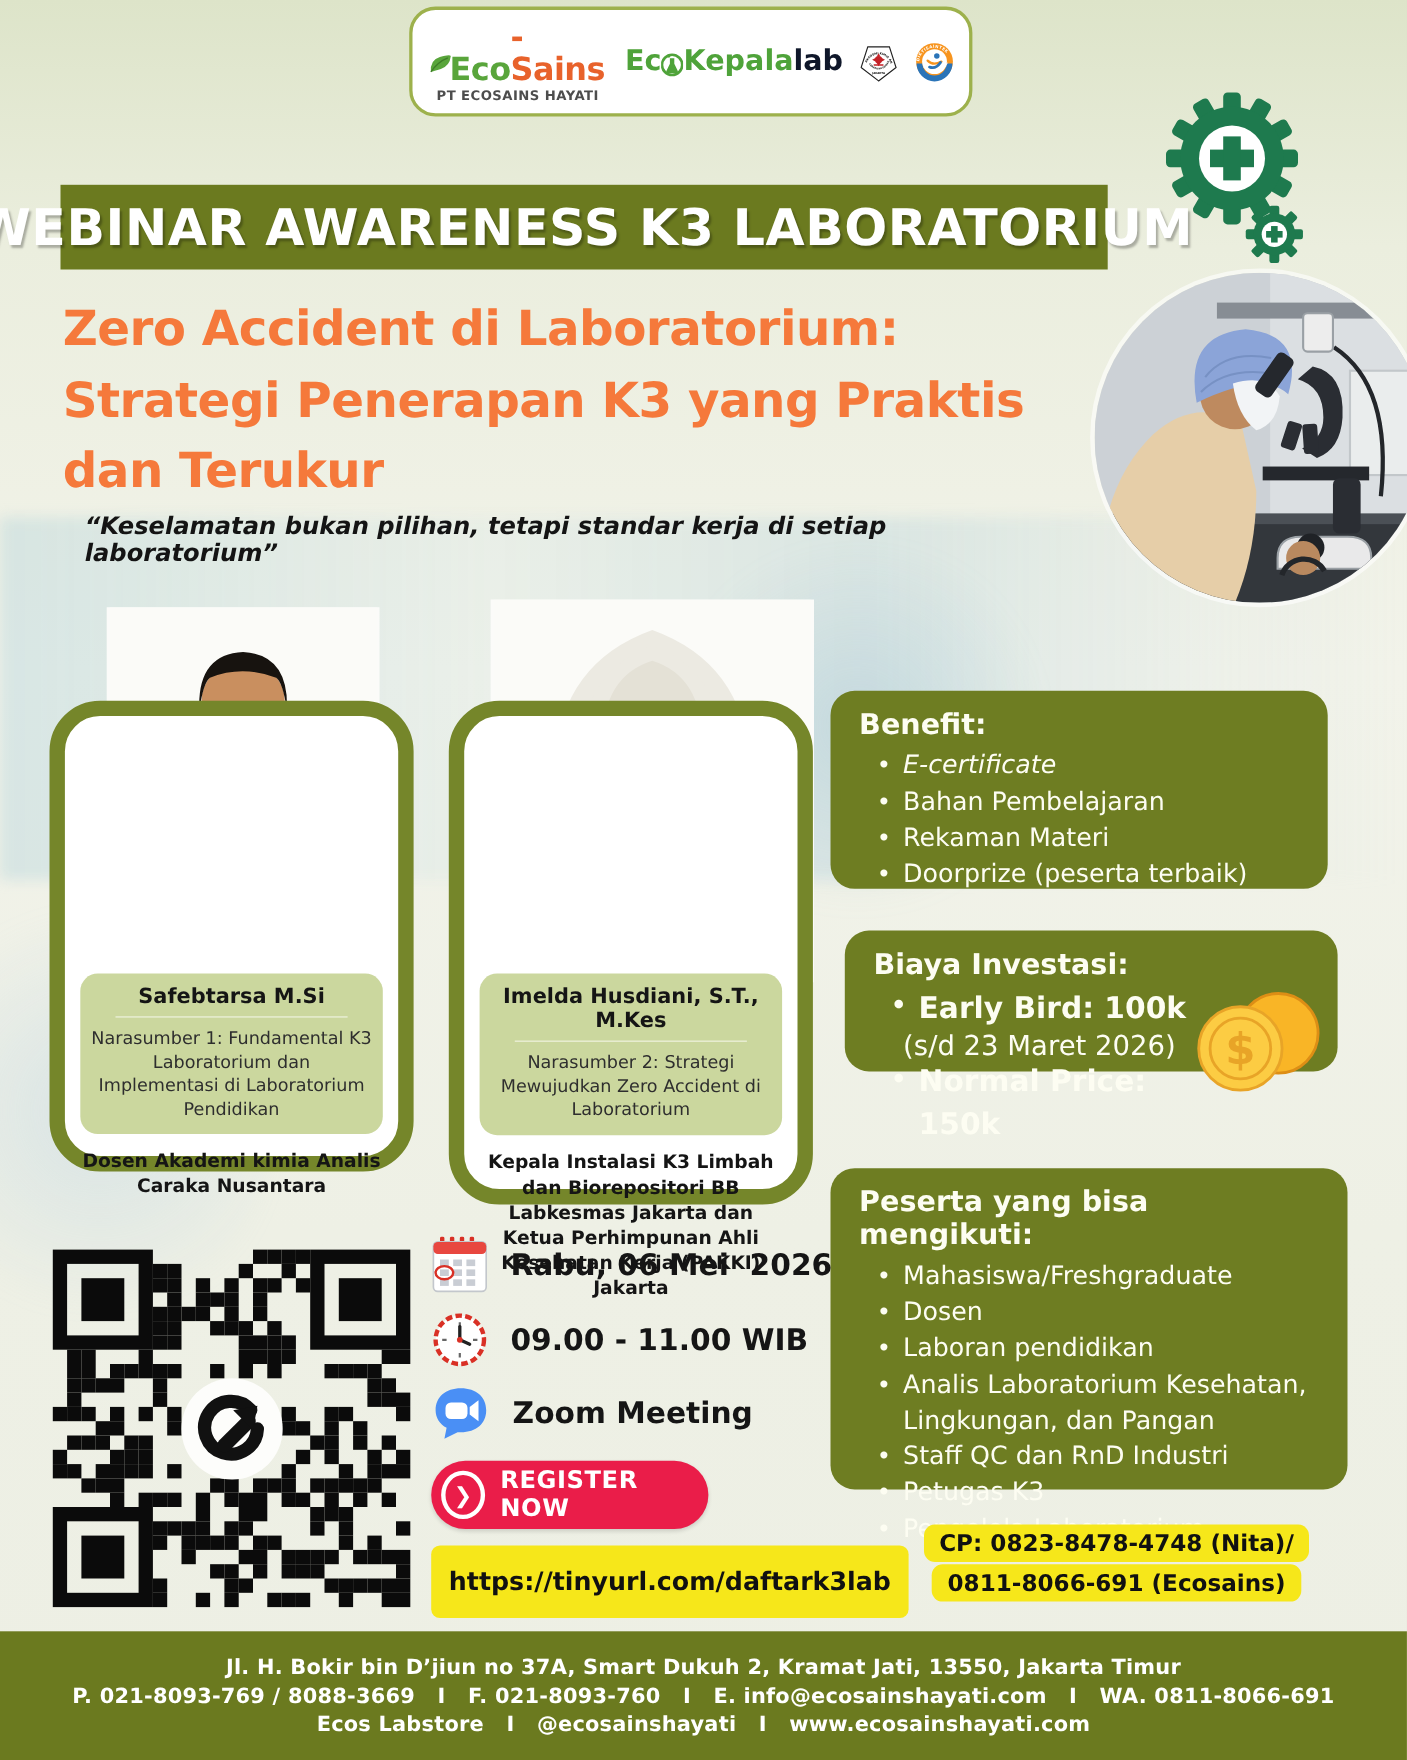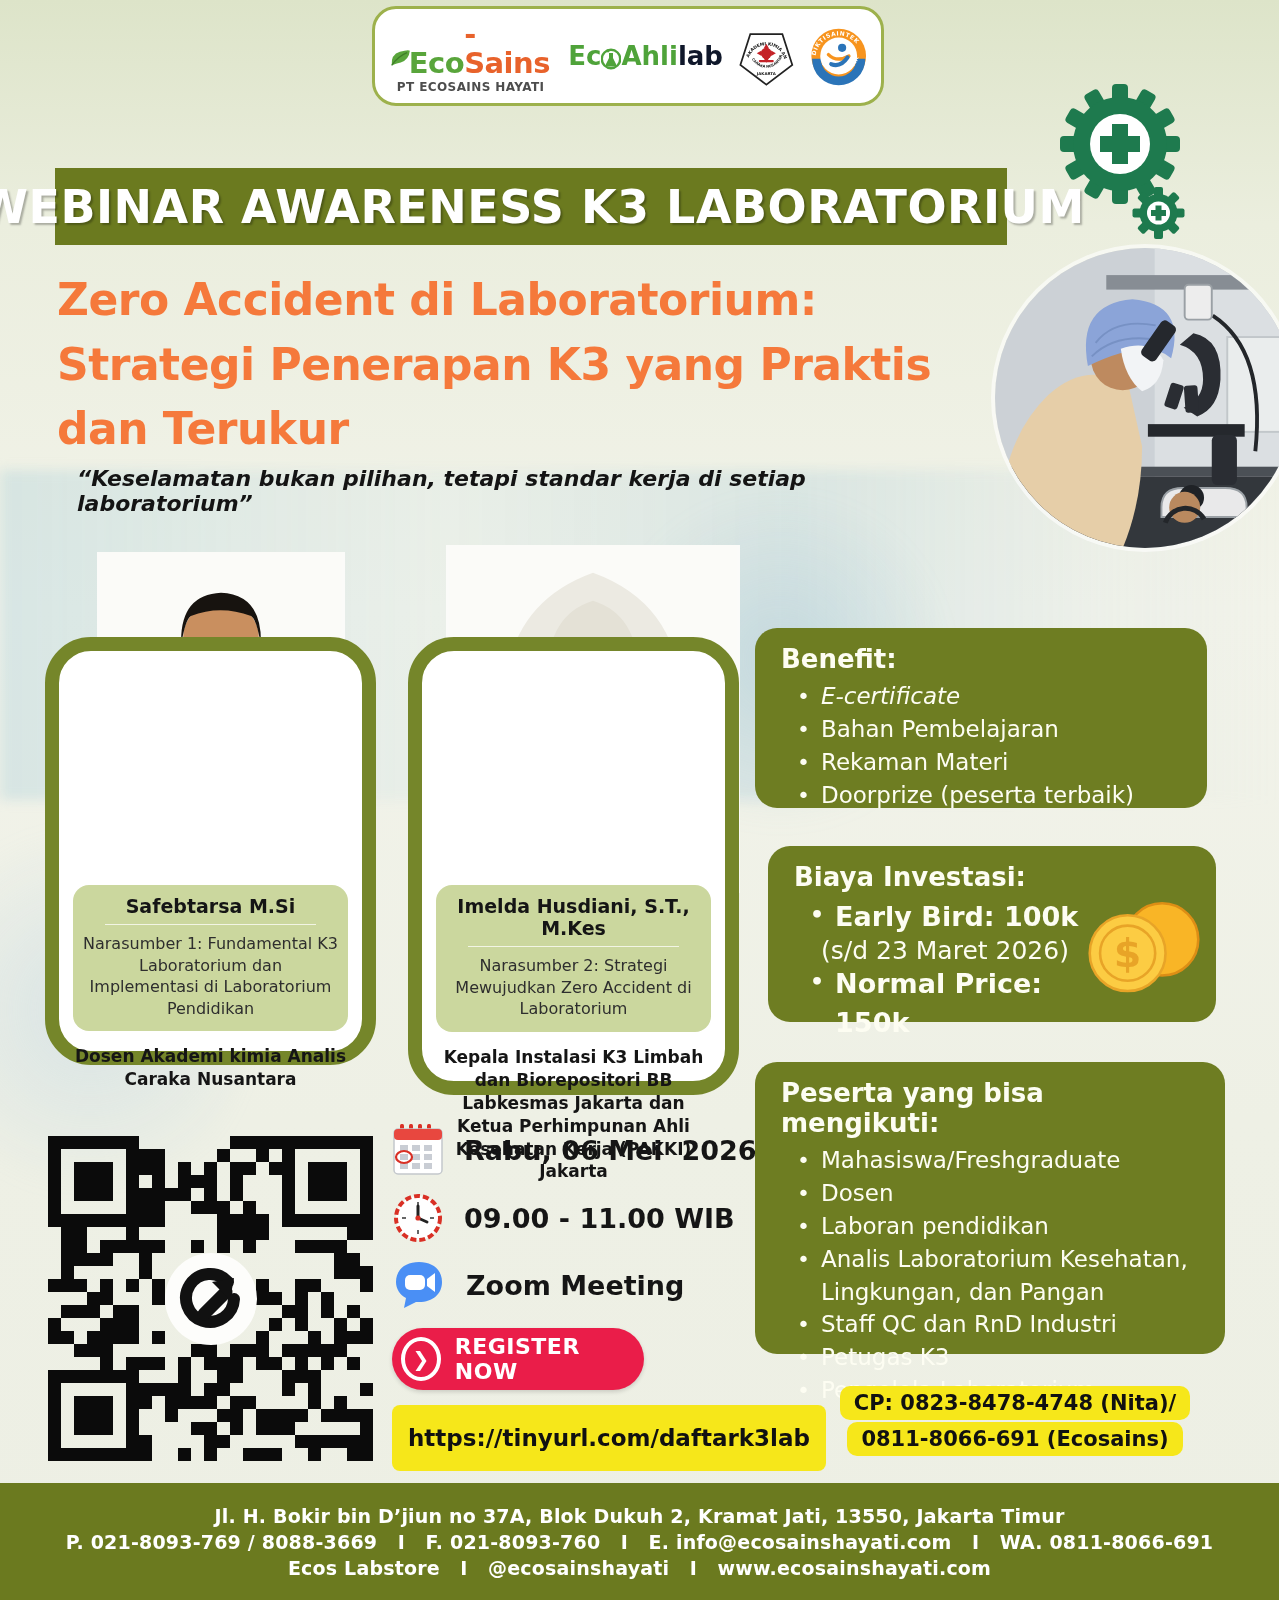--- a/index.html
+++ b/index.html
@@ -58,21 +58,21 @@
   .spk-green{ background:#CBD79E; border-radius:16px; padding:10px 10px 12px; text-align:center; }
   .spk-name{ font-size:19px; font-weight:800; color:#151515; }
   .spk-div{ height:1px; background:#f2f5e4; margin:7px 22px 8px; }
   .spk-topic{ font-size:16px; color:#2e2e2e; line-height:1.35; }
   .spk-role{ font-size:17px; font-weight:800; color:#151515; text-align:center;
     margin-top:14px; line-height:1.35; }
 
   
   .olivebox{ background:#6E7D22; border-radius:22px; color:#FDFDF2; padding:16px 26px; }
   #benefit-box{ left:755px; top:628px; width:452px; height:180px; }
-  #invest-box{ left:768px; top:846px; width:448px; height:176px; }
+  #invest-box{ left:768px; top:846px; width:448px; height:128px; }
   #participant-box{ left:755px; top:1062px; width:470px; height:292px; }
   .box-head{ font-size:26px; font-weight:800; margin-bottom:6px; }
   ul.blist{ list-style:none; }
   ul.blist li{ display:flex; gap:11px; font-size:23px; line-height:1.42; margin-left:16px;}
   ul.blist li .dot{ font-size:22px; line-height:1.5; }
   li.ital{ font-style:italic; }
   #invest-box .big{ font-size:27px; font-weight:800; }
   #invest-box .note{ font-size:25px; font-weight:400; margin-left:27px; }
   #coins{ right:16px; top:52px; position:absolute; }
 
@@ -136,21 +136,21 @@
       <div id="ecosains-sub">PT ECOSAINS HAYATI</div>
     </div>
 
     <div id="ecosmart-word">
       <span class="grn">Ec</span>
       <svg width="20" height="24" viewBox="0 0 20 24" style="margin:2px 0 -3px;">
         <circle cx="10" cy="12" r="9.2" fill="none" stroke="#4FA33A" stroke-width="2.4"></circle>
         <path d="M8 6 l0 5 -3 6 q-1 2.5 1.5 2.5 l7 0 q2.5 0 1.5 -2.5 l-3 -6 0 -5 z" fill="#4FA33A"></path>
         <circle cx="7" cy="4" r="1.4" fill="#4FA33A"></circle>
       </svg>
-      <span class="grn">Ahli</span>
+      <span class="grn">Kepala</span>
         <span class="gry">lab</span>
     </div>
 
     <svg width="80" height="88" viewBox="0 0 80 88">
       <polygon points="40,86 2,57 16.5,12 63.5,12 78,57" fill="#fff" stroke="#222" stroke-width="2.5"></polygon>
       <defs>
         <path id="akaTop" d="M 14 48 A 27 27 0 0 1 66 48"></path>
         <path id="akaBot" d="M 17 44 A 24 24 0 0 0 63 44"></path>
       </defs>
       <text font-size="6.4" font-weight="bold" fill="#111"><textPath href="#akaTop" startOffset="2%">AKADEMI KIMIA ANALIS</textPath></text>
@@ -1109,18 +1109,18 @@
     <div id="qr-logo">
       <svg width="70" height="70" viewBox="0 0 70 70">
         <path d="M 52 18 A 24 24 0 1 0 58 35" stroke="#111" stroke-width="12" fill="none" stroke-linecap="round"></path>
         <path d="M28 50 L50 28" stroke="#111" stroke-width="13" stroke-linecap="round"></path>
         <polygon points="36,18 58,14 54,36" fill="#111"></polygon>
       </svg>
     </div>
   </div>
 
   <div id="footer" class="abs">
-    <div>Jl. H. Bokir bin D’jiun no 37A, Blok Dukuh 2, Kramat Jati, 13550, Jakarta Timur</div>
+    <div>Jl. H. Bokir bin D’jiun no 37A, Smart Dukuh 2, Kramat Jati, 13550, Jakarta Timur</div>
     <div>P. 021-8093-769 / 8088-3669   I   F. 021-8093-760   I   E. info@ecosainshayati.com   I   WA. 0811-8066-691</div>
     <div>Ecos Labstore   I   @ecosainshayati   I   www.ecosainshayati.com</div>
   </div>
 
 </div>
 
 </body></html>

